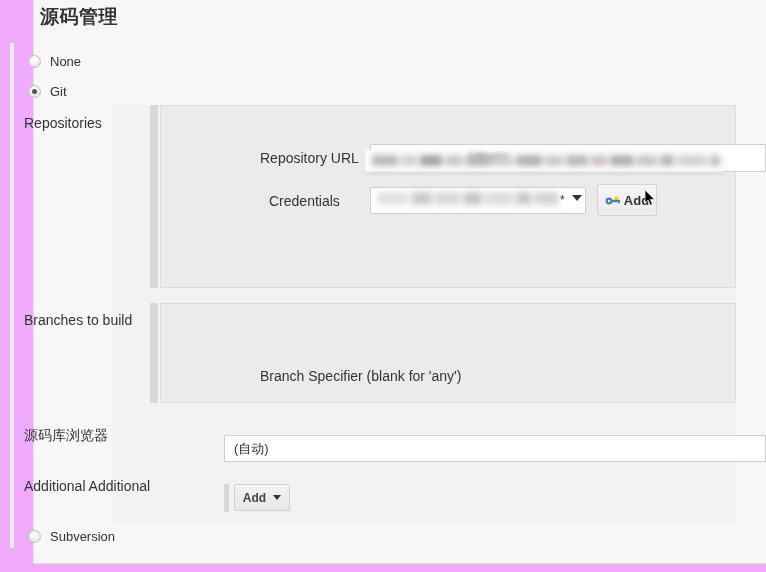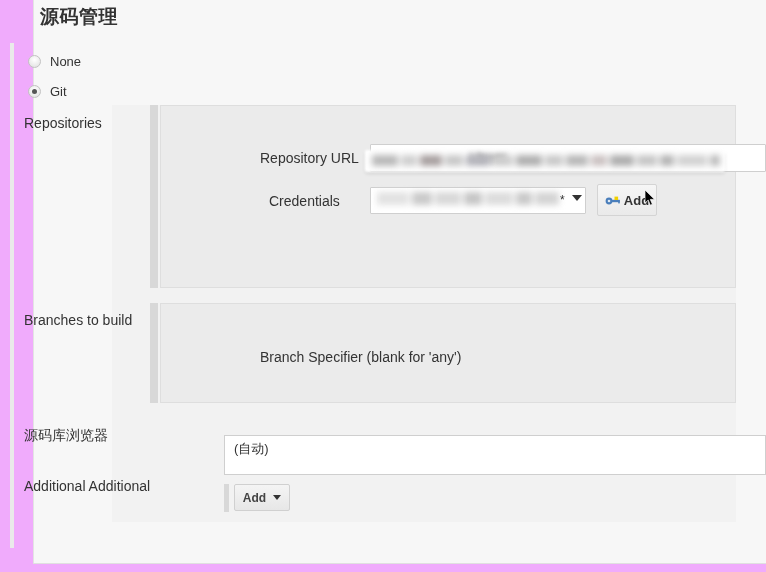--- a/index.html
+++ b/index.html
@@ -230,21 +230,21 @@
     color: #333333;
     line-height: 25px;
     padding-left: 7px;
     white-space: nowrap;
   }
 
   
   #repo-browser-select {
     position: absolute;
     left: 224px; top: 435px;
-    width: 542px; height: 40px;
+    width: 542px; height: 27px;
     background: #ffffff;
     border: 1px solid #cfcfcf;
     font-size: 13px;
     color: #333333;
     line-height: 25px;
     padding-left: 9px;
     white-space: nowrap;
   }
 
   
@@ -318,20 +318,24 @@
       <div class="plain-label" style="left:-88px; top:207px;">Branches to build</div>
 
       <div class="subpanel-handle" style="top:198px; height:100px; left:38px;"></div>
       <div class="subpanel" style="left:48px; top:198px; width:576px; height:100px;"></div>
 
       <div class="plain-label" style="left:-88px; top:322px;">源码库浏览器</div>
 
       <div class="plain-label" style="left:-88px; top:373px;">Additional Additional</div>
     </div>
 
+    <div class="radio-row svn">
+      <span class="radio"></span>
+      <span class="radio-label">Subversion</span>
+    </div>
   </div>
 
   <div class="plain-label" style="left:260px; top:150px;">Repository URL</div>
 
   <div id="repo-url-input"></div>
 
   <div id="repo-url-suggest"></div>
 
   <div id="repo-url-ghost">i-buyer</div>
 
@@ -379,21 +383,21 @@
       <rect x="9.5" y="2.6" width="3.6" height="3.4" fill="#f0d000"></rect>
       <rect x="13.2" y="6.0" width="1.6" height="3.4" fill="#4a7ebb"></rect>
     </svg>
     <span class="btn-text">Add</span>
   </div>
 
   <svg class="cursor" viewBox="0 0 12 17">
     <path d="M0,0 L0,13 L3.2,10.1 L5.3,15.2 L7.4,14.3 L5.3,9.4 L9.6,9.4 Z" fill="#000000" stroke="#ffffff" stroke-width="0.7"></path>
   </svg>
 
-  <div class="plain-label" style="left:260px; top:349px;">Branch Specifier (blank for 'any')</div>
+  <div class="plain-label" style="left:260px; top:368px;">Branch Specifier (blank for 'any')</div>
 
 
   <div id="repo-browser-select">(自动)</div>
 
   <div id="addl-handle"></div>
   <div id="addl-add-btn">
     <span class="btn-text">Add</span>
     <span class="caret-down"></span>
   </div>
 

